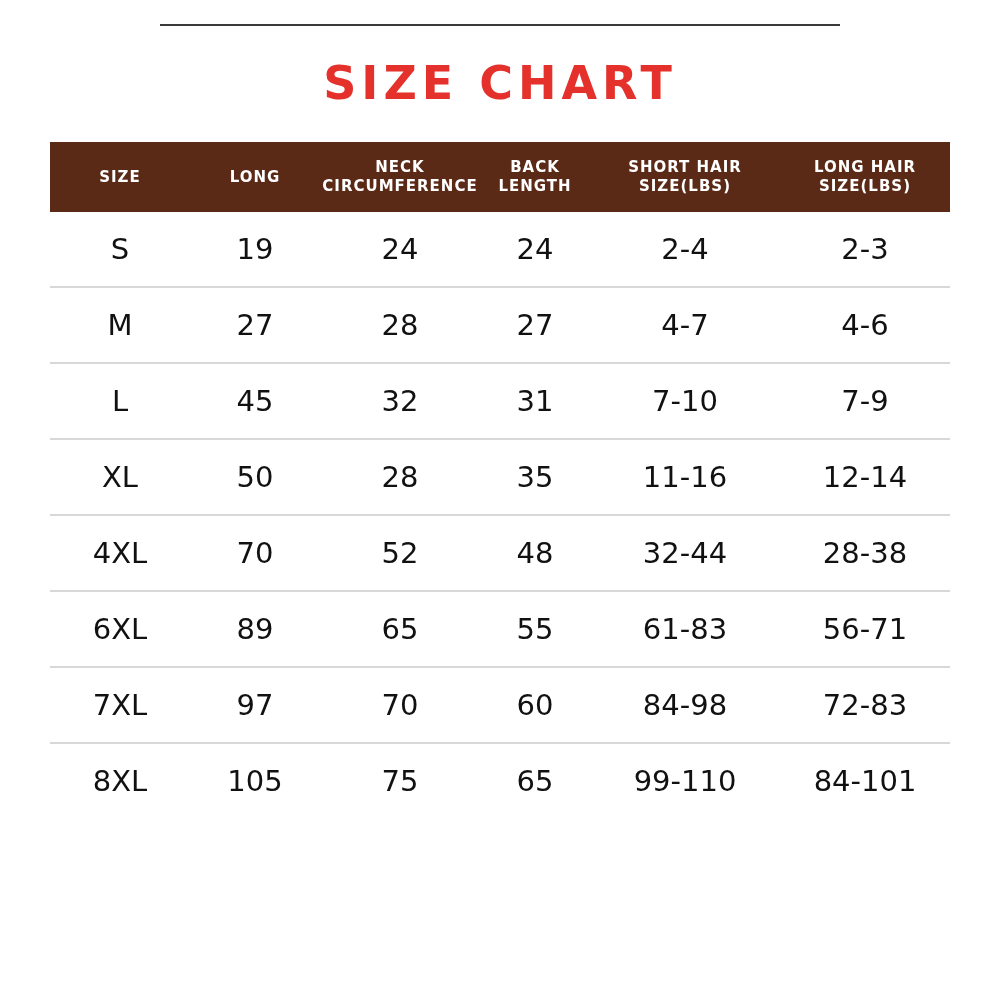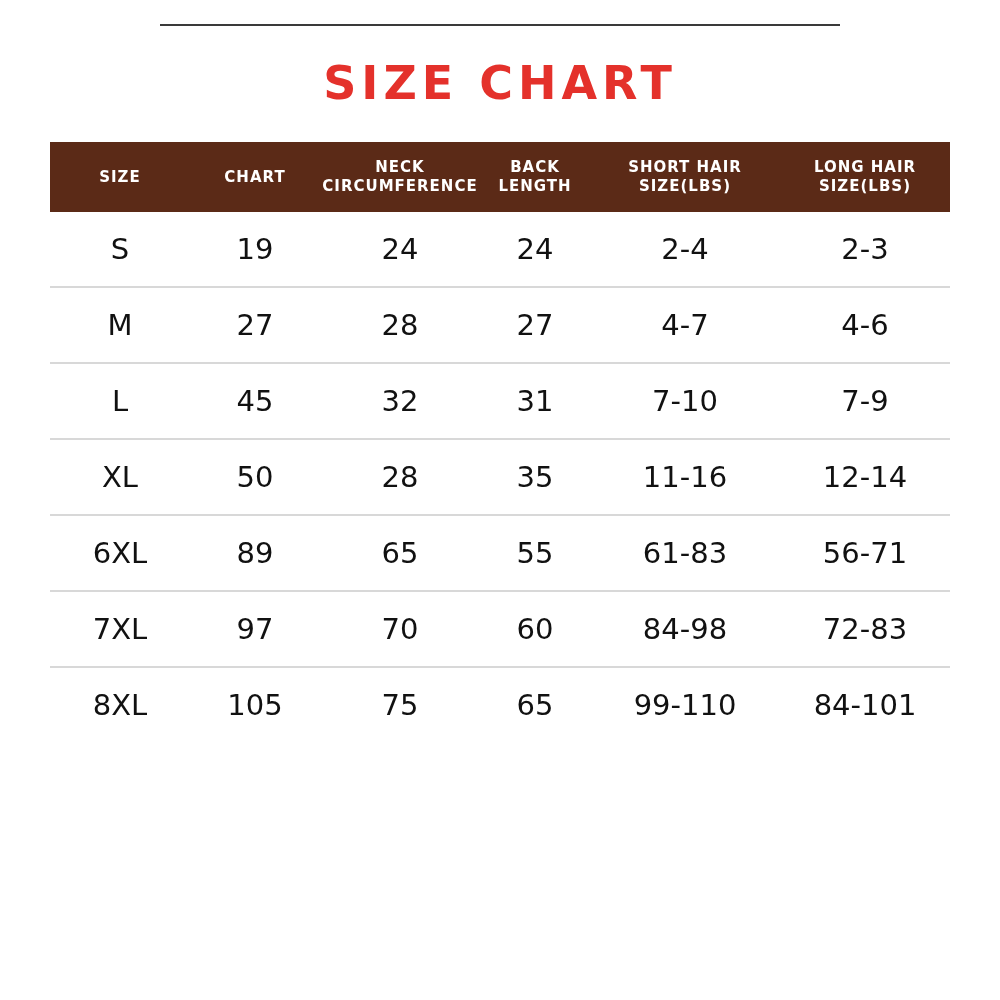--- a/index.html
+++ b/index.html
@@ -112,21 +112,21 @@
         <col class="c-back">
         <col class="c-short">
         <col class="c-long">
       </colgroup>
       <thead>
         <tr>
           <th>
             <span>SIZE</span>
           </th>
           <th>
-            <span>CHART</span>
+            <span>LONG</span>
           </th>
           <th>
             <span>NECK</span><br>
             <span>CIRCUMFERENCE</span>
           </th>
           <th>
             <span>BACK</span><br>
             <span>LENGTH</span>
           </th>
           <th>
@@ -166,20 +166,28 @@
         </tr>
         <tr>
           <td class="cell-size">XL</td>
           <td>50</td>
           <td>28</td>
           <td>35</td>
           <td>11-16</td>
           <td>12-14</td>
         </tr>
         <tr>
+          <td class="cell-size">4XL</td>
+          <td>70</td>
+          <td>52</td>
+          <td>48</td>
+          <td>32-44</td>
+          <td>28-38</td>
+        </tr>
+        <tr>
           <td class="cell-size">6XL</td>
           <td>89</td>
           <td>65</td>
           <td>55</td>
           <td>61-83</td>
           <td>56-71</td>
         </tr>
         <tr>
           <td class="cell-size">7XL</td>
           <td>97</td>

